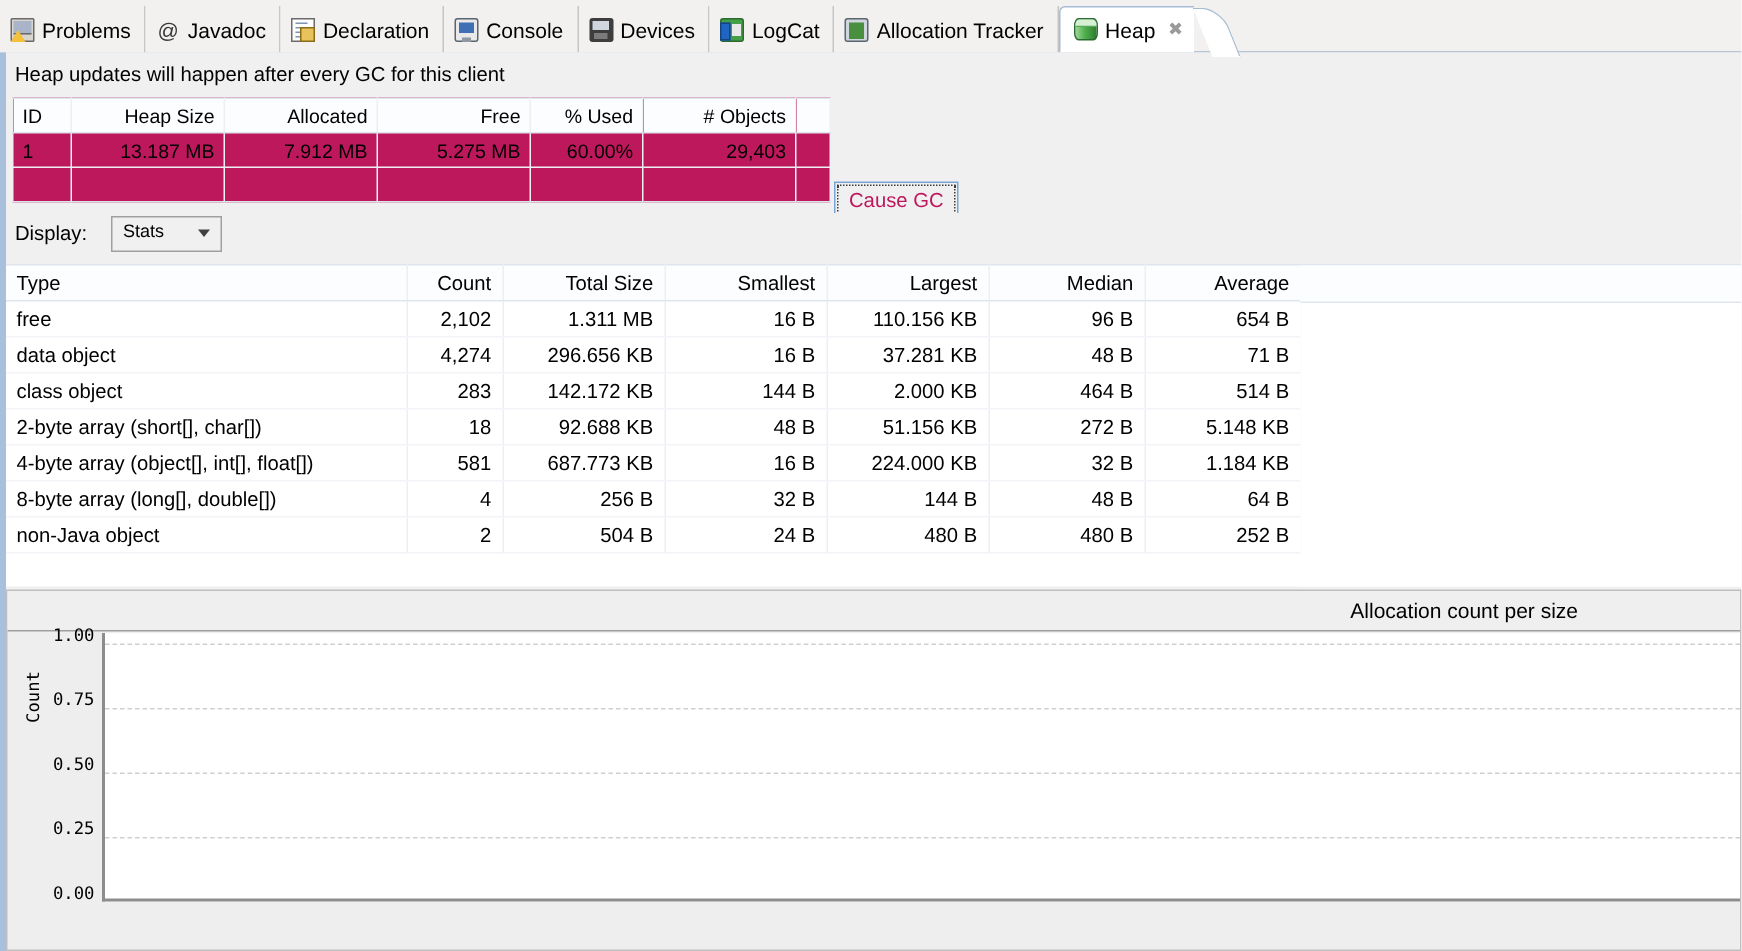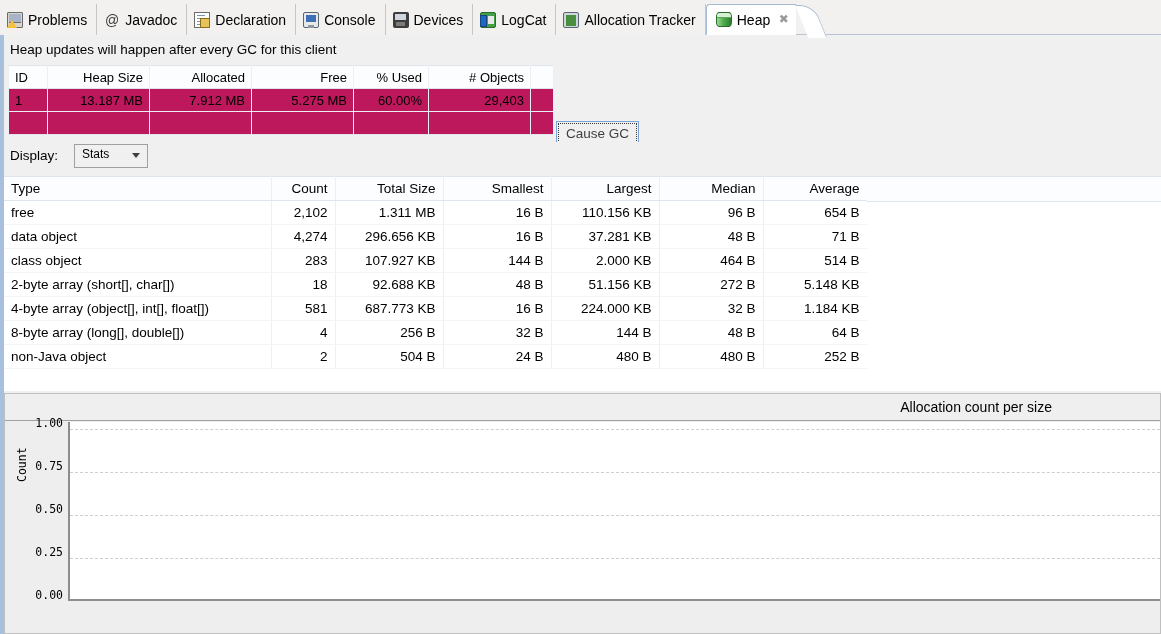--- a/index.html
+++ b/index.html
@@ -157,21 +157,21 @@
   #summary-table tr.blank td { border-bottom: 1px solid #dfe5ec; }
   #cause-gc {
     position: absolute; left: 552px; top: 86px;
     height: 26px; padding: 0 9px;
     background: #f0f0f0;
     border: 1px solid #7aa3d6;
     outline: 1px dotted #3c3c3c;
     outline-offset: -3px;
     font-family: "Liberation Sans", sans-serif;
     font-size: 13.5px;
-    color: #404040;
+    color: #be185d;
     cursor: default;
     line-height: 24px;
   }
 
   
   #display-row {
     position: absolute; left: 4px; top: 142px;
     width: 1157px; height: 32px;
     background: #f0f0f0;
   }
@@ -456,21 +456,21 @@
           <td>4,274</td>
           <td>296.656 KB</td>
           <td>16 B</td>
           <td>37.281 KB</td>
           <td>48 B</td>
           <td>71 B</td>
         </tr>
         <tr>
           <td class="c-type">class object</td>
           <td>283</td>
-          <td>107.927 KB</td>
+          <td>142.172 KB</td>
           <td>144 B</td>
           <td>2.000 KB</td>
           <td>464 B</td>
           <td>514 B</td>
         </tr>
         <tr>
           <td class="c-type">2-byte array (short[], char[])</td>
           <td>18</td>
           <td>92.688 KB</td>
           <td>48 B</td>

